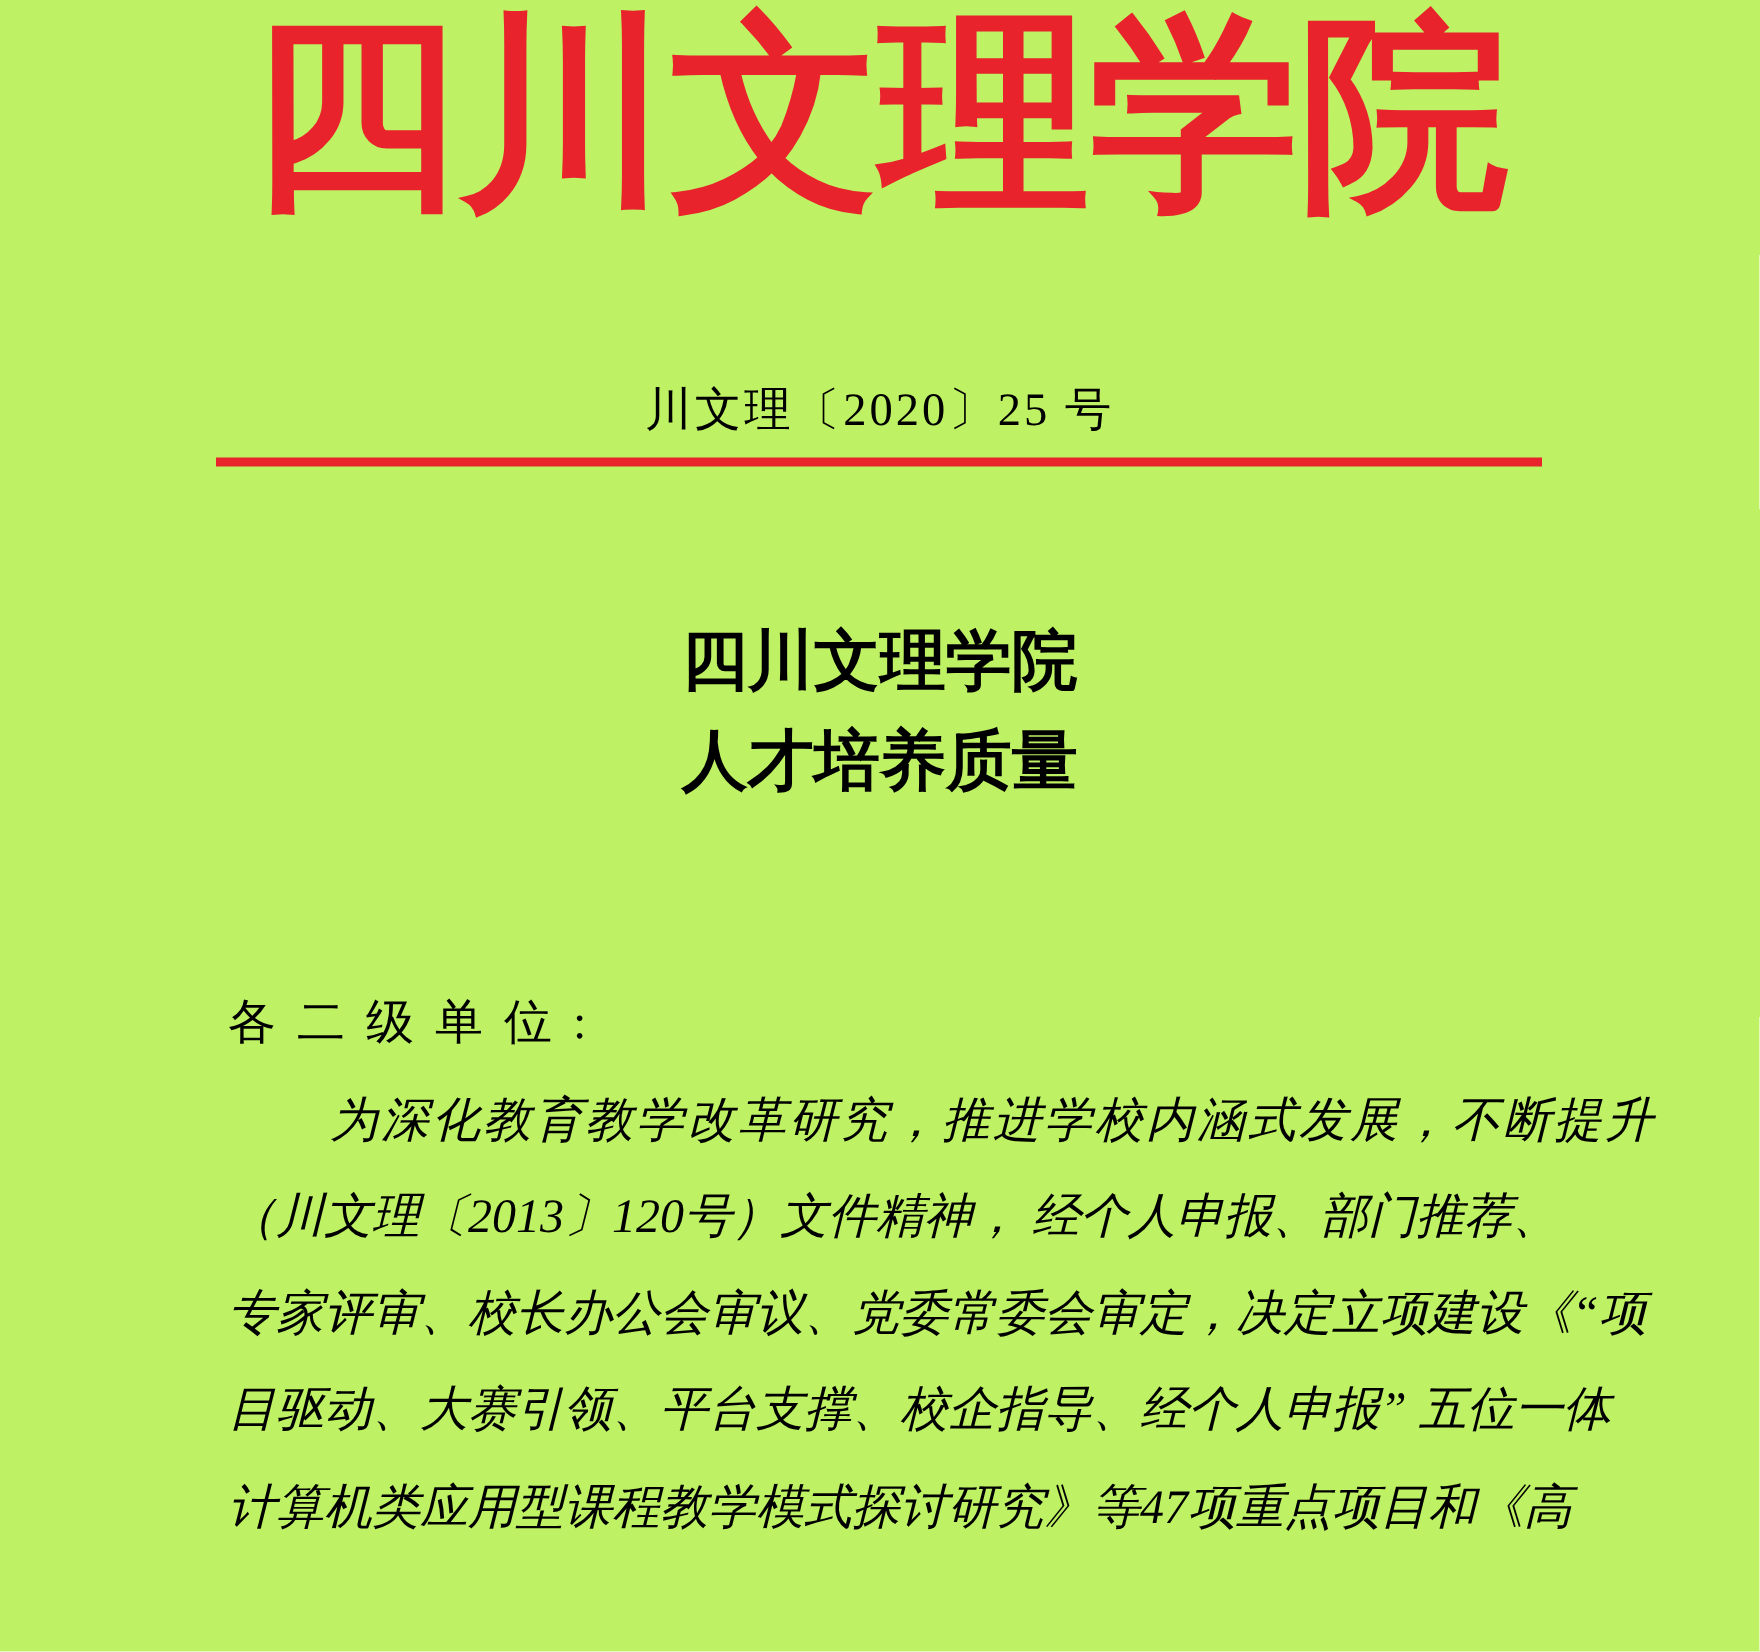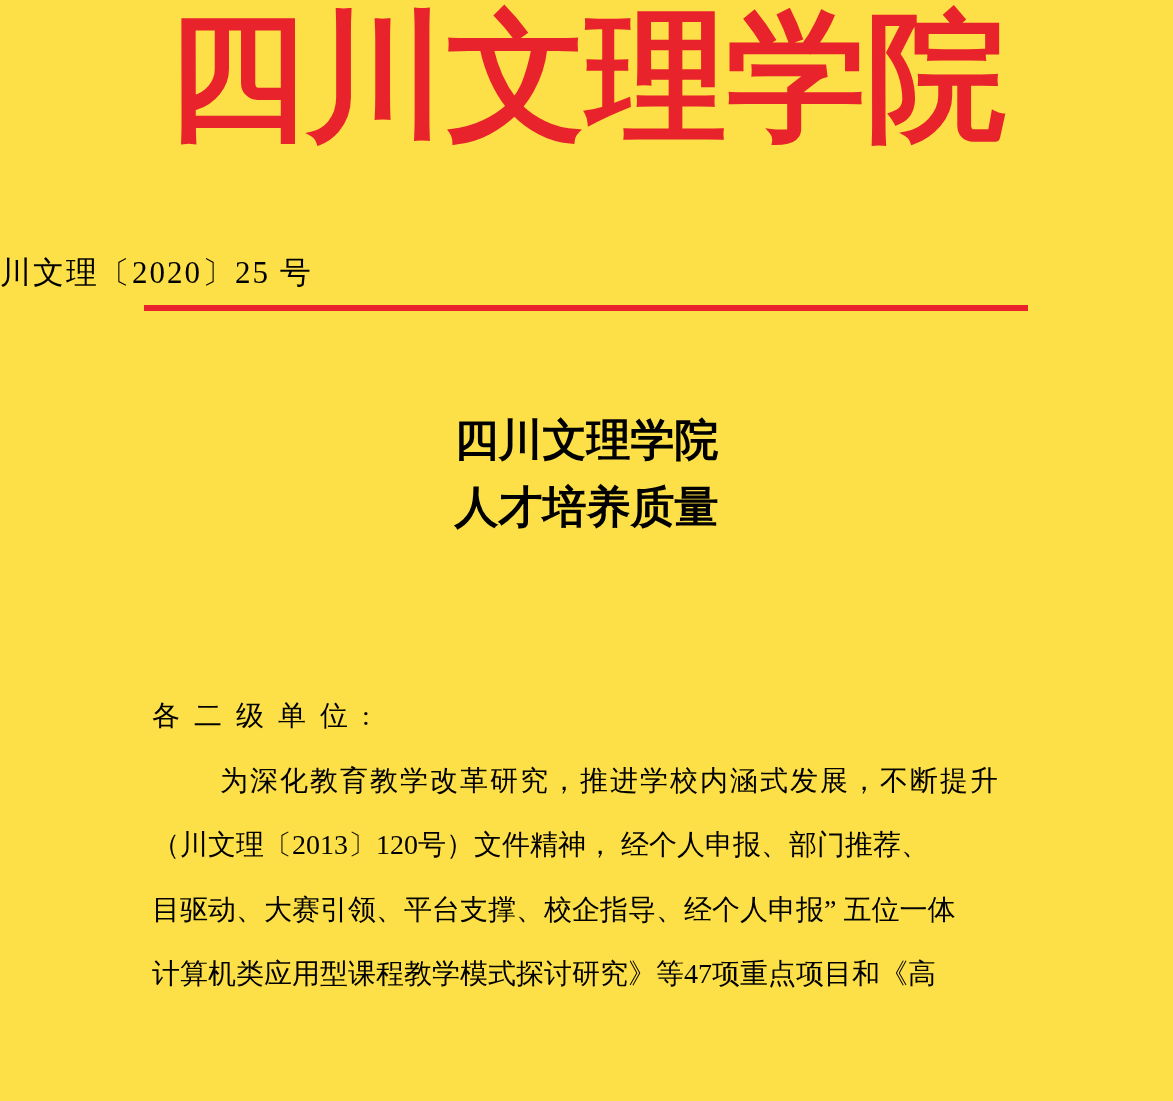--- a/index.html
+++ b/index.html
@@ -1,21 +1,21 @@
 <!DOCTYPE html>
 <html><head>
 <meta charset="utf-8">
 <style>
   * { margin: 0; padding: 0; box-sizing: border-box; }
   html, body { background: #ffffff; }
   .page {
     position: relative;
     width: 1173px;
     height: 1101px;
-    background: #fde047;
+    background: #bef264;
     overflow: hidden;
     color: #000000;
     font-family: "Liberation Serif", "DejaVu Serif", serif;
   }
   .org-title {
     position: absolute;
     top: 2px;
     left: 0;
     width: 100%;
     text-align: center;
@@ -24,20 +24,21 @@
     font-weight: bold;
     color: #e8232c;
     white-space: nowrap;
     letter-spacing: 0px;
   }
   .doc-number {
     position: absolute;
     top: 252px;
     left: 0;
     width: 100%;
+    text-align: center;
     font-size: 31px;
     line-height: 42px;
     letter-spacing: 2px;
     white-space: nowrap;
     font-family: Liberation Serif, serif;
   }
   .red-rule {
     position: absolute;
     top: 305px;
     left: 144px;
@@ -51,33 +52,34 @@
     left: 0;
     width: 100%;
     text-align: center;
     font-weight: bold;
     font-size: 44px;
     line-height: 66.5px;
     white-space: nowrap;
   }
   .body-block {
     position: absolute;
-    top: 684px;
+    top: 649px;
     left: 152px;
     width: 896px;
-    font-size: 28px;
+    font-size: 32px;
     line-height: 64.6px;
   }
   .salutation {
     letter-spacing: 14px;
     white-space: nowrap;
   }
   .para-line {
     white-space: nowrap;
     letter-spacing: 0px;
+    font-style: italic;
   }
   .para-line.first {
     text-indent: 68px;
     letter-spacing: 2px;
   }
 </style>
 </head>
 <body>
 
 <div class="page">
@@ -90,17 +92,18 @@
 
   <div class="doc-title">
     <div>四川文理学院</div>
     <div>人才培养质量</div>
   </div>
 
   <div class="body-block">
     <div class="salutation">各二级单位:</div>
     <div class="para-line first">为深化教育教学改革研究，推进学校内涵式发展，不断提升</div>
     <div class="para-line">（川文理〔2013〕120号）文件精神， 经个人申报、部门推荐、</div>
+    <div class="para-line">专家评审、校长办公会审议、党委常委会审定，决定立项建设《“项</div>
     <div class="para-line">目驱动、大赛引领、平台支撑、校企指导、经个人申报” 五位一体</div>
     <div class="para-line">计算机类应用型课程教学模式探讨研究》等47项重点项目和《高</div>
   </div>
 
 </div>
 
 </body></html>

